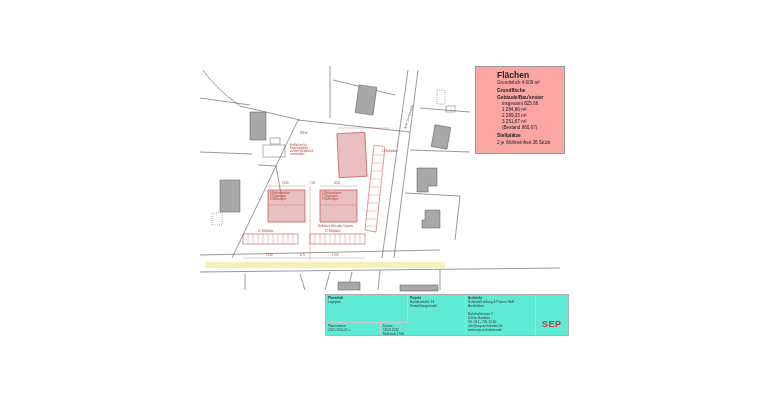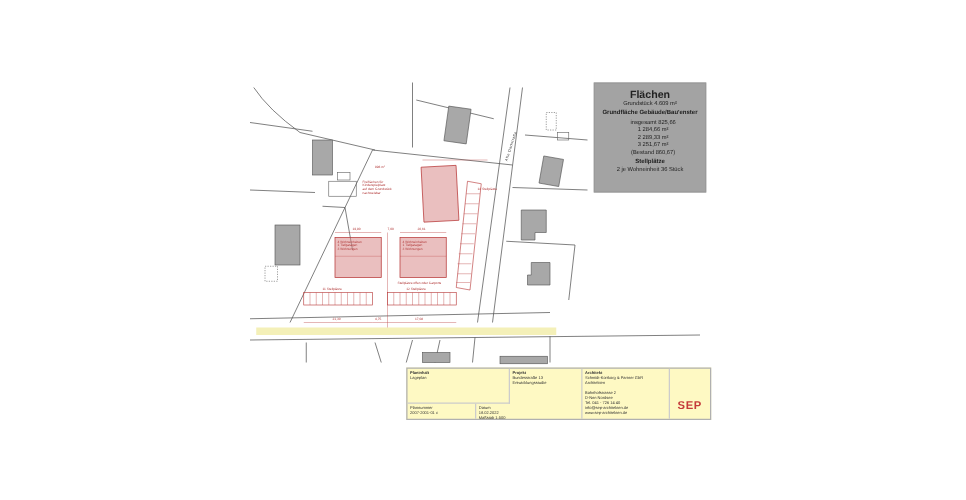--- a/index.html
+++ b/index.html
@@ -1,24 +1,24 @@
 <!DOCTYPE html>
 <html><head>
   <meta charset="utf-8">
   <style>
     html, body { margin: 0; padding: 0; }
     body { width: 773px; height: 400px; background: #ffffff; position: relative; overflow: hidden; font-family: "Liberation Sans", sans-serif; }
     .page { position: absolute; left: 195px; top: 48px; width: 380px; height: 300px; background: #fff; }
     svg.plan { position: absolute; left: 0; top: 0; }
-    .legend { position: absolute; left: 475px; top: 66px; width: 90px; height: 88px; border: 1px solid #9a9a9a; background: #a3a3a3; padding: 3px 4px; box-sizing: border-box; color: #222; text-align: center; }
+    .legend { position: absolute; left: 475px; top: 66px; width: 90px; height: 88px; border: 1px solid #9a9a9a; background: #fca5a5; padding: 3px 21px; box-sizing: border-box; color: #222; }
     .legend .title { font-size: 8.5px; font-weight: bold; line-height: 10px; }
     .legend .line { font-size: 4.6px; line-height: 6px; white-space: nowrap; }
     .legend .sub { font-size: 4.8px; font-weight: bold; line-height: 6.5px; margin-top: 2px; }
     .legend .ind { padding-left: 5px; }
-    .titleblock { position: absolute; left: 325px; top: 294px; width: 242px; height: 40px; border: 1px solid #b0b0b0; background: #fef9c3; font-size: 3.2px; color: #333; }
+    .titleblock { position: absolute; left: 325px; top: 294px; width: 242px; height: 40px; border: 1px solid #b0b0b0; background: #5eead4; font-size: 3.2px; color: #333; }
     .tb-cell { position: absolute; box-sizing: border-box; padding: 1px 2px; line-height: 4px; }
     .tb-cell b { font-weight: bold; }
     .sep-logo { position: absolute; color: #c43a3a; font-weight: bold; font-size: 9px; letter-spacing: 0.5px; }
     .lbl { position: absolute; font-size: 2.6px; color: #b23a3a; line-height: 3px; white-space: nowrap; }
     .street { position: absolute; font-size: 3px; color: #333; transform: rotate(-72deg); transform-origin: left top; white-space: nowrap; letter-spacing: 0.3px; }
   </style>
 </head>
 <body>
 
 <div class="page"></div>

